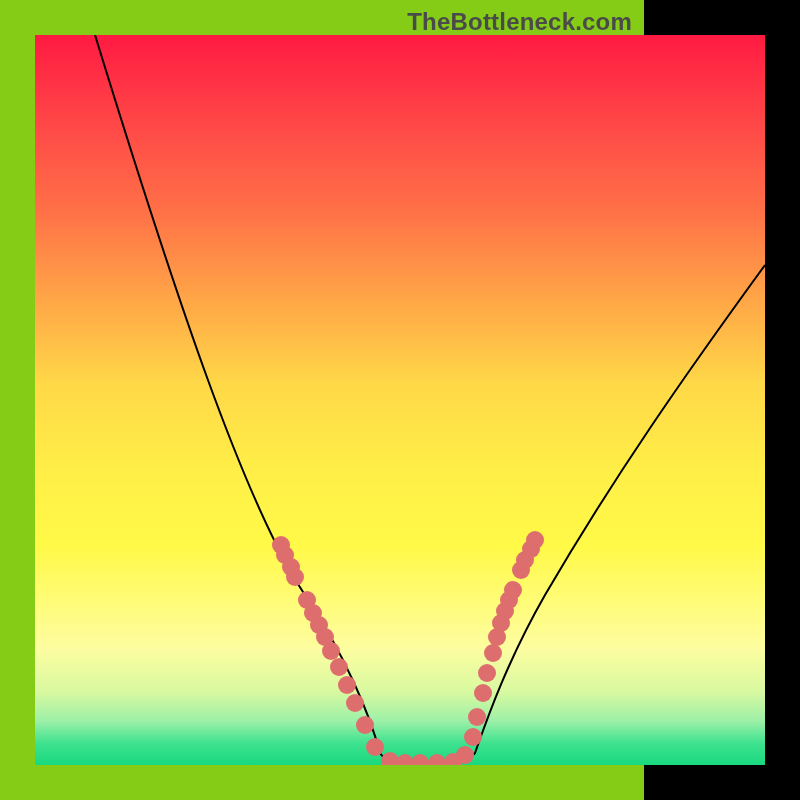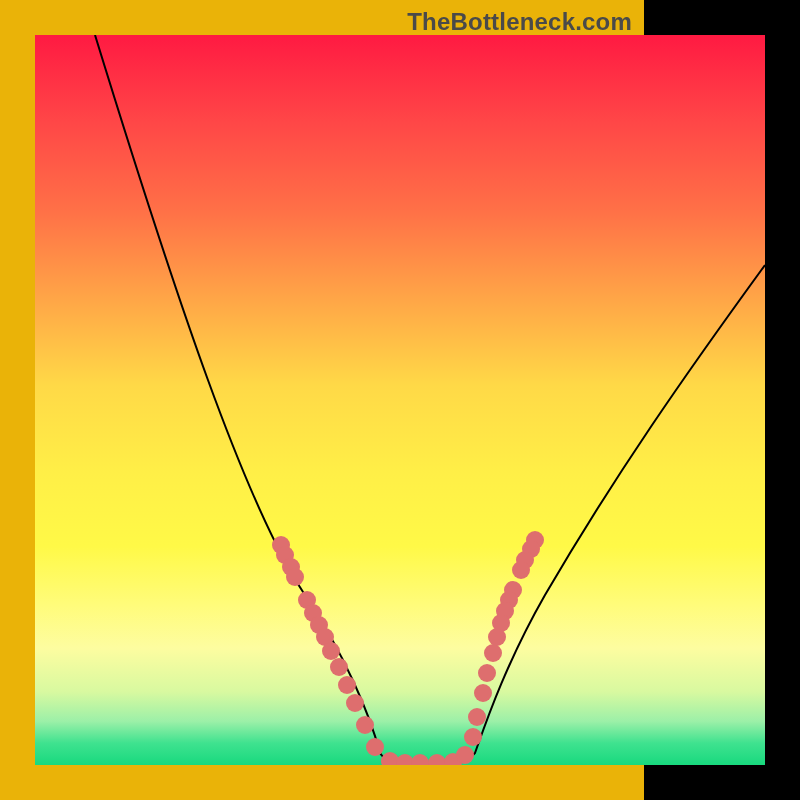--- a/index.html
+++ b/index.html
@@ -1,21 +1,21 @@
 <!DOCTYPE html>
 <html><head>
 <meta charset="utf-8">
 <style>
   * { margin: 0; padding: 0; box-sizing: border-box; }
   html, body { width: 800px; height: 800px; overflow: hidden; background: #000; }
   .chart-container {
     position: relative;
     width: 644px;
     height: 800px;
-    background: #eab308;
+    background: #84cc16;
     text-align: center;
   }
   .plot-area {
     position: absolute;
     left: 35px;
     top: 35px;
     width: 730px;
     height: 730px;
     background: linear-gradient(to bottom,
       #ff1a42 0%,

